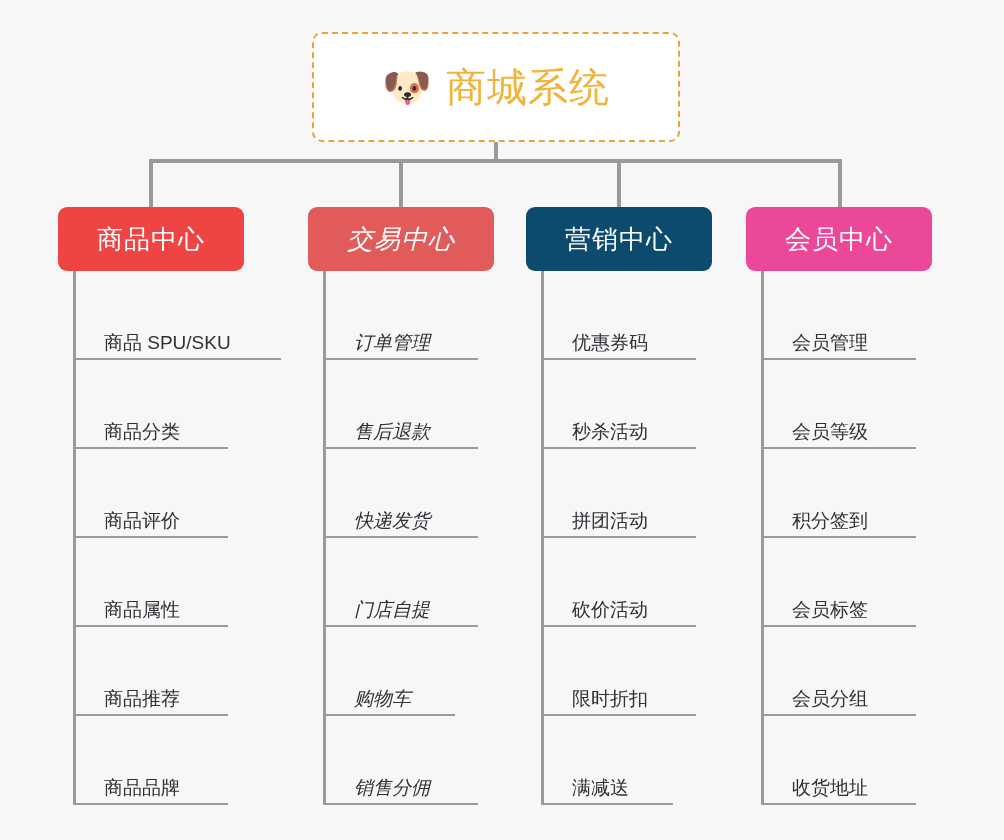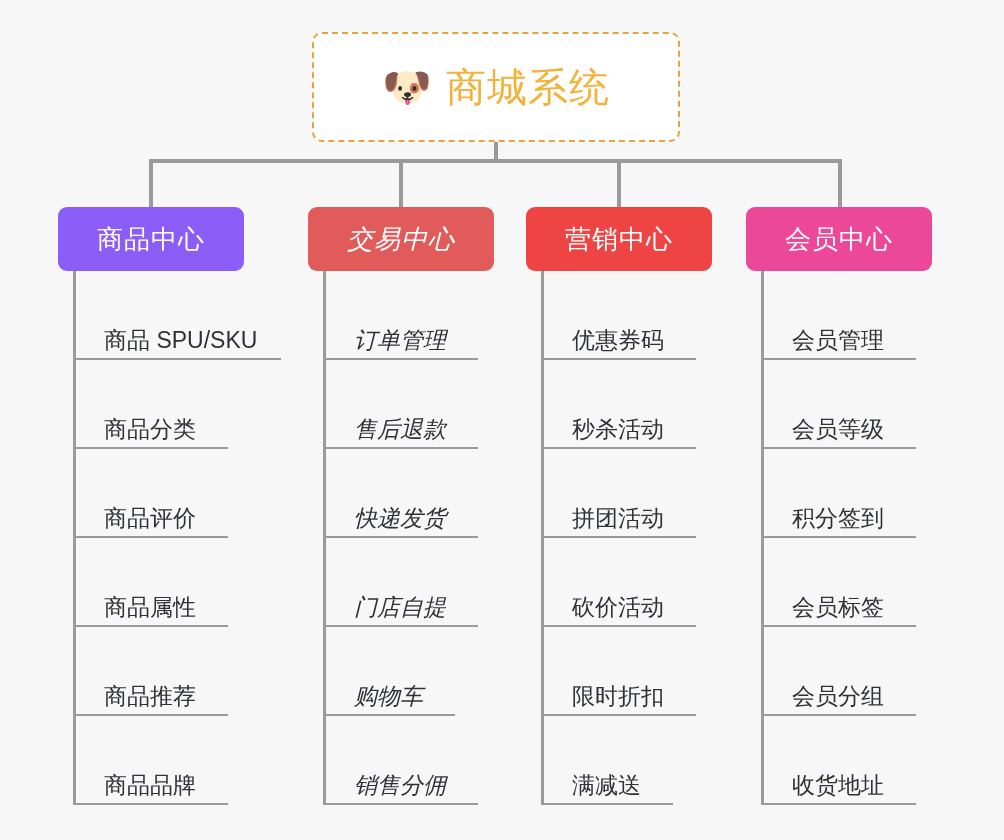--- a/index.html
+++ b/index.html
@@ -92,21 +92,21 @@
     box-sizing: border-box;
     height: 89px;
     padding-left: 46px;
     display: flex;
     align-items: flex-end;
     justify-content: flex-start;
   }
   .leaf-label {
     position: relative;
     color: #2f3136;
-    font-size: 23px;
+    font-size: 19px;
     line-height: 1;
     white-space: nowrap;
     padding-bottom: 8px;
   }
   .leaf-underline {
     position: absolute;
     left: 15px;
     bottom: 0;
     height: 2px;
     background: #9a9a9a;
@@ -129,21 +129,21 @@
   </div>
 
   <div class="conn conn-v" style="left: 494px; top: 142px; height: 21px; background: rgb(154, 154, 154);"></div>
   <div class="conn conn-h" style="left: 149px; top: 159px; width: 693px; background: rgb(154, 154, 154);"></div>
   <div class="conn conn-v" style="left: 149px; top: 159px; height: 50px; background: rgb(154, 154, 154);"></div>
   <div class="conn conn-v" style="left: 399px; top: 159px; height: 50px; background: rgb(154, 154, 154);"></div>
   <div class="conn conn-v" style="left: 617px; top: 159px; height: 50px; background: rgb(154, 154, 154);"></div>
   <div class="conn conn-v" style="left: 838px; top: 159px; height: 50px; background: rgb(154, 154, 154);"></div>
 
   <div class="branch c0">
-    <div class="branch-header" style="background: #8b5cf6; font-family: Liberation Serif, serif;">
+    <div class="branch-header" style="background: #ef4444; font-family: Liberation Serif, serif;">
       <span>商品中心</span>
     </div>
     <div class="branch-trunk" style="height: 534px; background: rgb(154, 154, 154);"></div>
     <ul class="leaf-list">
       <li class="leaf">
         <span class="leaf-label">商品 SPU/SKU</span>
         <span class="leaf-underline" style="width: 208px; background: rgb(154, 154, 154);"></span>
       </li>
       <li class="leaf">
         <span class="leaf-label">商品分类</span>
@@ -195,21 +195,21 @@
         <span class="leaf-underline" style="width: 132px; background: rgb(154, 154, 154);"></span>
       </li>
       <li class="leaf">
         <span class="leaf-label">销售分佣</span>
         <span class="leaf-underline" style="width: 155px; background: rgb(154, 154, 154);"></span>
       </li>
     </ul>
   </div>
 
   <div class="branch c2">
-    <div class="branch-header" style="background: #ef4444;">
+    <div class="branch-header" style="background: #0c4a6e;">
       <span>营销中心</span>
     </div>
     <div class="branch-trunk" style="height: 534px; background: rgb(154, 154, 154);"></div>
     <ul class="leaf-list">
       <li class="leaf">
         <span class="leaf-label">优惠券码</span>
         <span class="leaf-underline" style="width: 155px; background: rgb(154, 154, 154);"></span>
       </li>
       <li class="leaf">
         <span class="leaf-label">秒杀活动</span>

